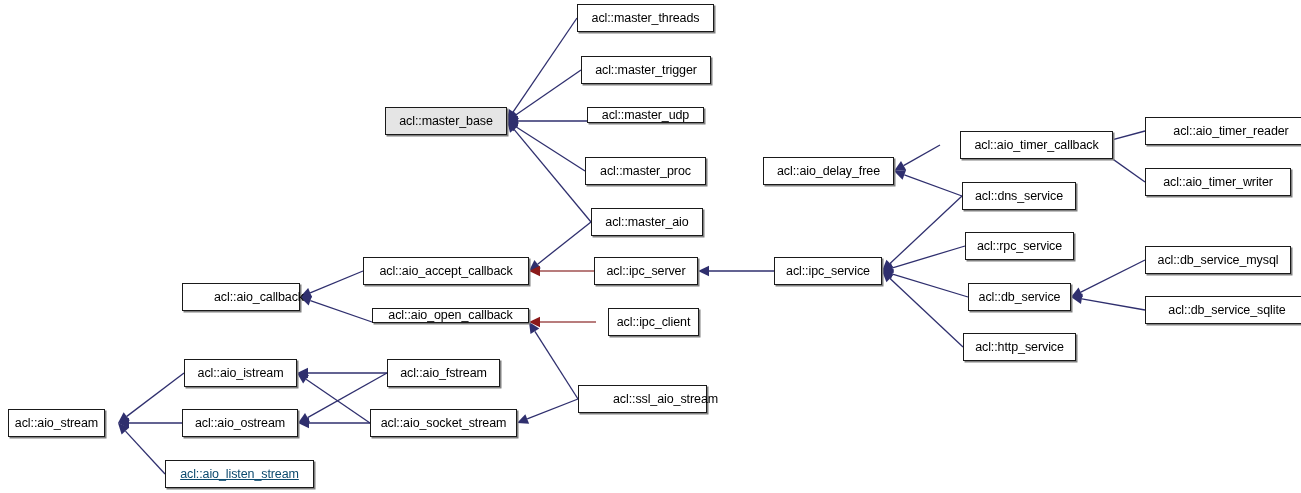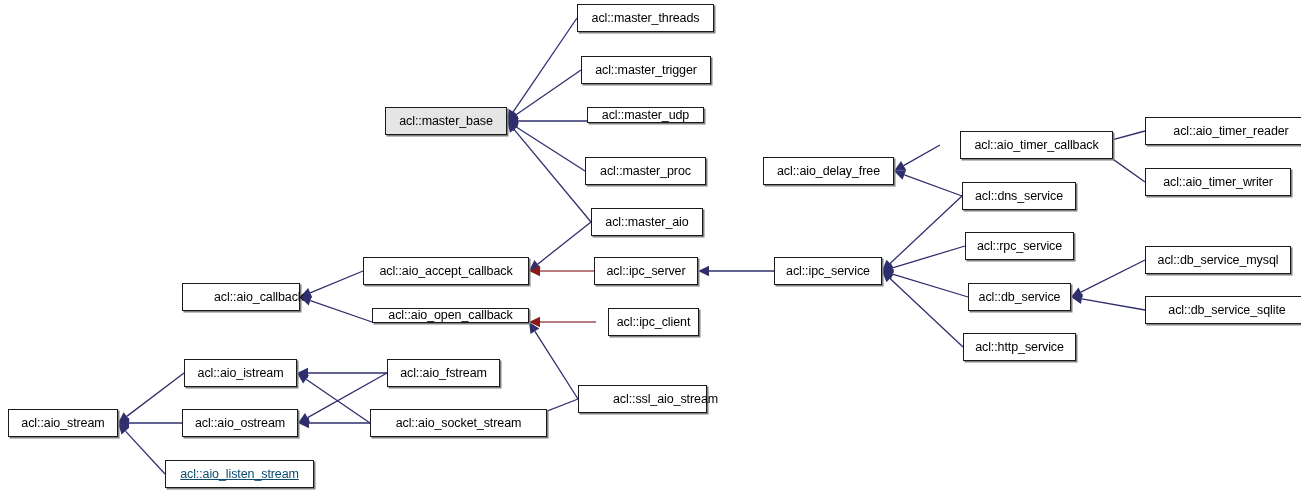--- a/index.html
+++ b/index.html
@@ -237,26 +237,26 @@
       </div>
       <div class="node-box" style="left: 184px; top: 359px; width: 113px; height: 28px; border-color: rgb(26, 26, 26); background: rgb(255, 255, 255); box-shadow: rgb(128, 128, 128) 1.5px 1.5px 0px 0px;">
         <span class="node-label" style="color: rgb(0, 0, 0);">acl::aio_istream</span>
       </div>
       <div class="node-box" style="left: 387px; top: 359px; width: 113px; height: 28px; border-color: rgb(26, 26, 26); background: rgb(255, 255, 255); box-shadow: rgb(128, 128, 128) 1.5px 1.5px 0px 0px;">
         <span class="node-label" style="color: rgb(0, 0, 0);">acl::aio_fstream</span>
       </div>
       <div class="node-box" style="left: 578px; top: 385px; width: 129px; height: 28px; border-color: rgb(26, 26, 26); background: rgb(255, 255, 255); box-shadow: rgb(128, 128, 128) 1.5px 1.5px 0px 0px; padding-left: 46px;">
         <span class="node-label" style="color: rgb(0, 0, 0);">acl::ssl_aio_stream</span>
       </div>
-      <div class="node-box" style="left: 8px; top: 409px; width: 110px; height: 28px; border-color: rgb(26, 26, 26); background: rgb(255, 255, 255); box-shadow: rgb(128, 128, 128) 1.5px 1.5px 0px 0px;">
+      <div class="node-box" style="left: 8px; top: 409px; width: 97px; height: 28px; border-color: rgb(26, 26, 26); background: rgb(255, 255, 255); box-shadow: rgb(128, 128, 128) 1.5px 1.5px 0px 0px;">
         <span class="node-label" style="color: rgb(0, 0, 0);">acl::aio_stream</span>
       </div>
       <div class="node-box" style="left: 182px; top: 409px; width: 116px; height: 28px; border-color: rgb(26, 26, 26); background: rgb(255, 255, 255); box-shadow: rgb(128, 128, 128) 1.5px 1.5px 0px 0px;">
         <span class="node-label" style="color: rgb(0, 0, 0);">acl::aio_ostream</span>
       </div>
-      <div class="node-box" style="left: 370px; top: 409px; width: 177px; height: 28px; border-color: rgb(26, 26, 26); background: rgb(255, 255, 255); box-shadow: rgb(128, 128, 128) 1.5px 1.5px 0px 0px;">
+      <div class="node-box" style="left: 370px; top: 409px; width: 147px; height: 28px; border-color: rgb(26, 26, 26); background: rgb(255, 255, 255); box-shadow: rgb(128, 128, 128) 1.5px 1.5px 0px 0px;">
         <span class="node-label" style="color: rgb(0, 0, 0);">acl::aio_socket_stream</span>
       </div>
       <div class="node-box" style="left: 165px; top: 460px; width: 149px; height: 28px; border-color: rgb(26, 26, 26); background: rgb(255, 255, 255); box-shadow: rgb(128, 128, 128) 1.5px 1.5px 0px 0px;">
         <span class="node-label" style="color: #0c4a6e; text-decoration: underline;">acl::aio_listen_stream</span>
       </div>
     </div>
 </div>
 
 </body></html>

